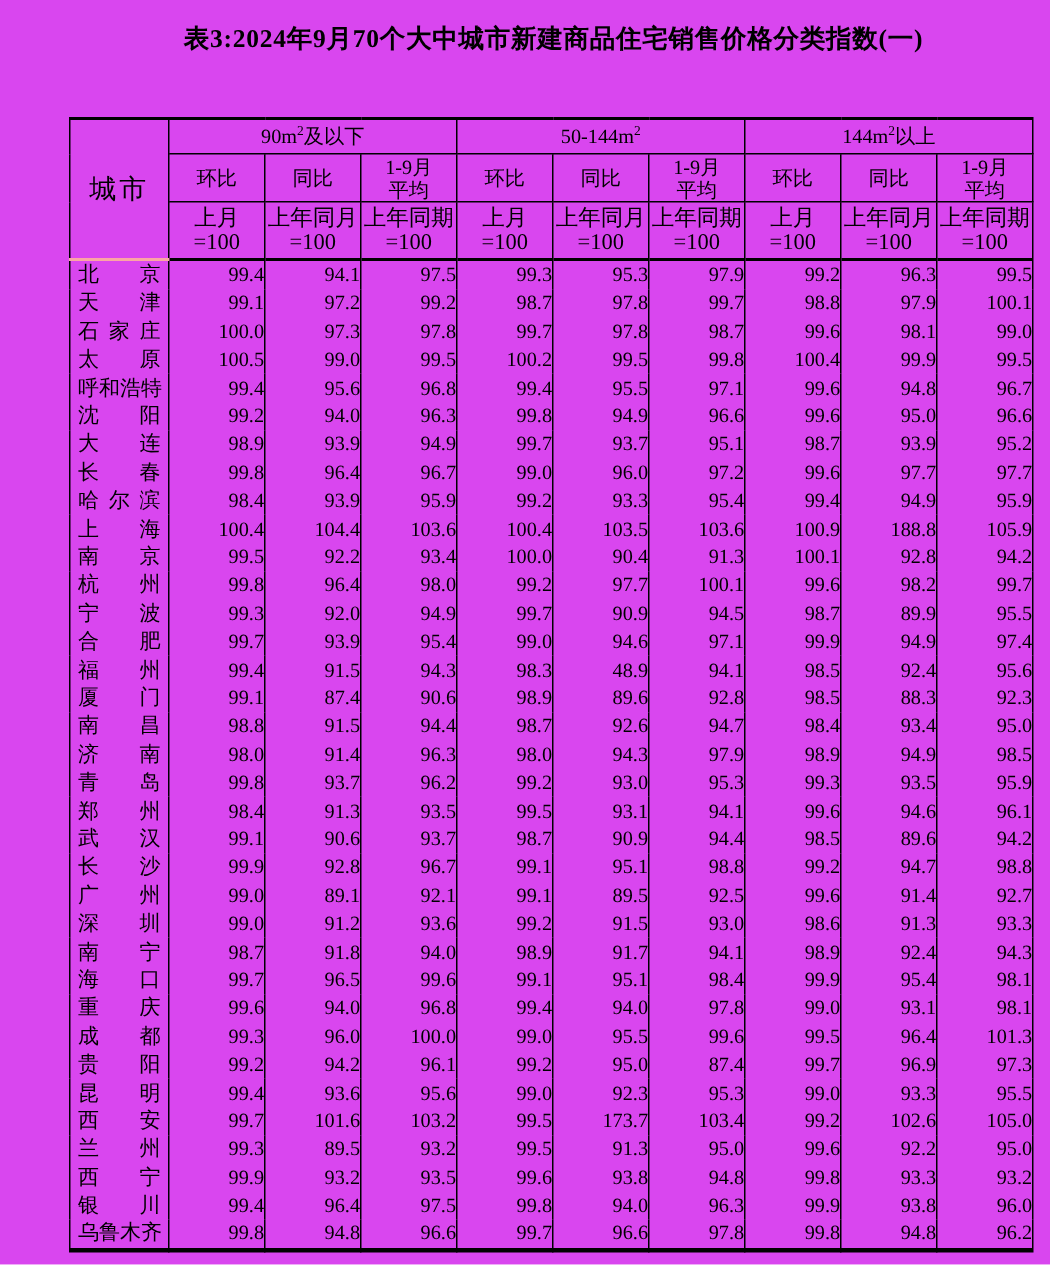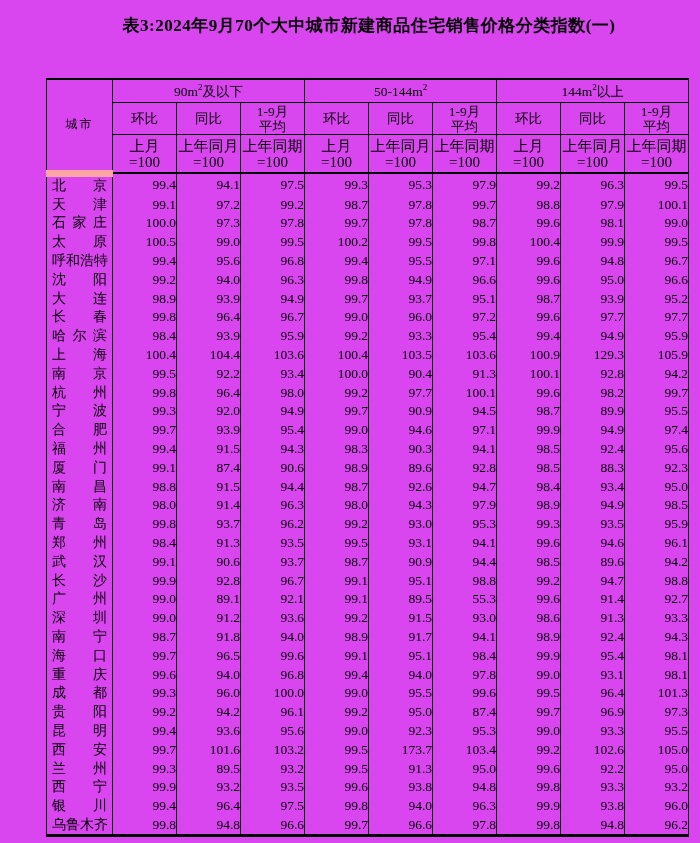--- a/index.html
+++ b/index.html
@@ -48,23 +48,23 @@
     border-top: 1px solid #000;
     border-bottom: 1px solid #000;
     text-align: center;
     vertical-align: middle;
     font-size: 13.5px;
   }
   thead tr.group-row th { height: 22px; }
   thead tr.label-row th { height: 31px; line-height: 15px; }
   thead tr.base-row th  { height: 37px; line-height: 16px; font-size: 15px; border-bottom: 2px solid #000; }
   th.city-head {
-    font-size: 12px;
+    font-size: 18px;
     letter-spacing: 2px;
-    border-bottom: 7px solid #fca5a5;
+    border-bottom: 2px solid #fca5a5;
   }
   sup { font-size: 9px; }
   
   tbody td {
     border-top: none;
     border-bottom: none;
     height: 18.8px;
     font-size: 13.5px;
     vertical-align: middle;
   }
@@ -331,21 +331,21 @@
               <span>海</span>
             </div>
           </td>
           <td class="num-cell">100.4</td>
           <td class="num-cell">104.4</td>
           <td class="num-cell">103.6</td>
           <td class="num-cell">100.4</td>
           <td class="num-cell">103.5</td>
           <td class="num-cell">103.6</td>
           <td class="num-cell">100.9</td>
-          <td class="num-cell">129.3</td>
+          <td class="num-cell">188.8</td>
           <td class="num-cell">105.9</td>
         </tr>
         <tr>
           <td class="city-cell">
             <div class="city-inner">
               <span>南</span>
               <span>京</span>
             </div>
           </td>
           <td class="num-cell">99.5</td>
@@ -413,21 +413,21 @@
           <td class="city-cell">
             <div class="city-inner">
               <span>福</span>
               <span>州</span>
             </div>
           </td>
           <td class="num-cell">99.4</td>
           <td class="num-cell">91.5</td>
           <td class="num-cell">94.3</td>
           <td class="num-cell">98.3</td>
-          <td class="num-cell">90.3</td>
+          <td class="num-cell">48.9</td>
           <td class="num-cell">94.1</td>
           <td class="num-cell">98.5</td>
           <td class="num-cell">92.4</td>
           <td class="num-cell">95.6</td>
         </tr>
         <tr>
           <td class="city-cell">
             <div class="city-inner">
               <span>厦</span>
               <span>门</span>
@@ -550,21 +550,21 @@
             <div class="city-inner">
               <span>广</span>
               <span>州</span>
             </div>
           </td>
           <td class="num-cell">99.0</td>
           <td class="num-cell">89.1</td>
           <td class="num-cell">92.1</td>
           <td class="num-cell">99.1</td>
           <td class="num-cell">89.5</td>
-          <td class="num-cell">55.3</td>
+          <td class="num-cell">92.5</td>
           <td class="num-cell">99.6</td>
           <td class="num-cell">91.4</td>
           <td class="num-cell">92.7</td>
         </tr>
         <tr>
           <td class="city-cell">
             <div class="city-inner">
               <span>深</span>
               <span>圳</span>
             </div>

